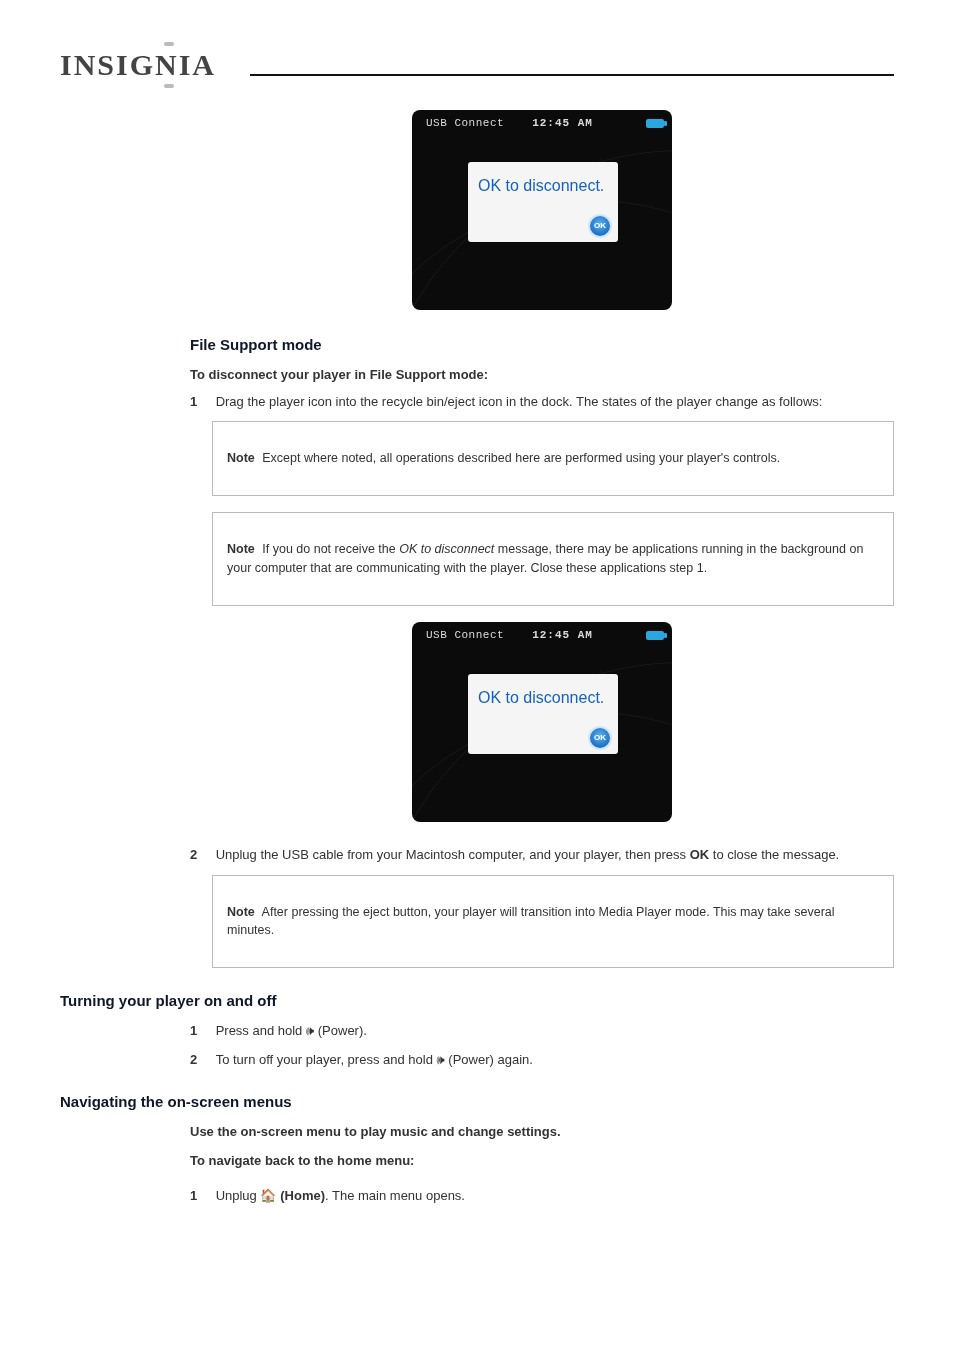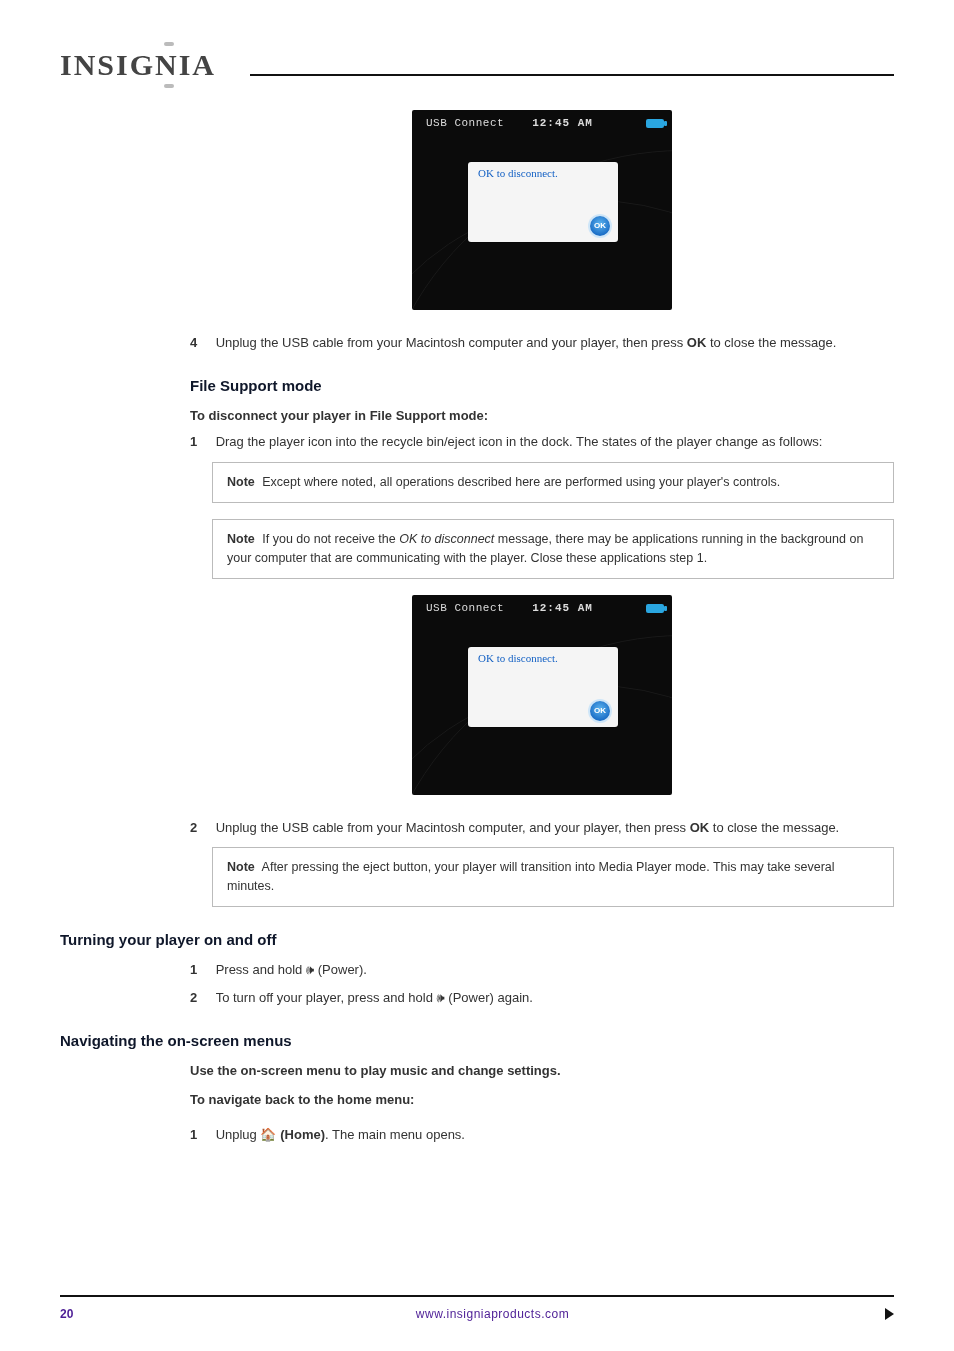--- a/index.html
+++ b/index.html
@@ -8,36 +8,36 @@
   .header-row { display: flex; align-items: flex-end; margin-bottom: 28px; }
   .logo { font-family: Georgia, 'Times New Roman', serif; font-weight: 700; font-size: 30px; letter-spacing: 2px; color: #444; position: relative; padding-right: 10px; margin-top: 20px; }
   .logo .accent { position: absolute; top: -6px; left: 104px; width: 10px; height: 4px; background: #bbb; border-radius: 2px; }
   .logo .accent2 { position: absolute; bottom: -6px; left: 104px; width: 10px; height: 4px; background: #bbb; border-radius: 2px; }
   .header-rule { flex: 1; border-bottom: 2px solid #111; margin-left: 24px; margin-bottom: 6px; }
   .body { padding-left: 130px; padding-right: 0; font-size: 13px; line-height: 1.45; color: #333; }
   .step { margin-bottom: 10px; }
   .step .num { display: inline-block; width: 22px; font-weight: 700; vertical-align: top; }
   .step .txt { display: inline-block; width: calc(100% - 26px); vertical-align: top; }
   .bold { font-weight: 700; }
-  .device-screen { width: 260px; height: 200px; margin: 12px auto 24px auto; background: #0b0b0b; border-radius: 2px; position: relative; overflow: hidden; }
+  .device-screen { width: 260px; height: 200px; margin: 12px auto 24px auto; background: #0b0b0b; border-radius: 8px; position: relative; overflow: hidden; }
   .device-screen .topbar { display: flex; align-items: center; justify-content: flex-start; padding: 6px 8px 4px 14px; color: #ddd; font-size: 11px; font-family: "Courier New", monospace; letter-spacing: 0.5px; }
   .device-screen .topbar .title { flex: 0 0 auto; }
   .device-screen .topbar .time { margin-left: 28px; font-weight: 700; letter-spacing: 1px; }
   .device-screen .topbar .batt { margin-left: auto; width: 18px; height: 9px; background: #2aa6e0; border-radius: 2px; position: relative; }
   .device-screen .topbar .batt::after { content:""; position:absolute; right:-3px; top:2px; width:3px; height:5px; background:#2aa6e0; border-radius:1px; }
   .device-screen .waves { position:absolute; inset:0; pointer-events:none; }
   .device-screen .waves::before,
   .device-screen .waves::after { content:""; position:absolute; border:1px solid rgba(255,255,255,0.06); border-radius:50%; }
   .device-screen .waves::before { width:620px; height:620px; left:-40px; top:40px; }
   .device-screen .waves::after  { width:520px; height:520px; left:-80px; top:90px; }
   .device-screen .dialog { position:absolute; left:56px; top:52px; width:150px; height:80px; background:#f5f5f5; border-radius:3px; box-shadow:0 0 0 1px rgba(0,0,0,.2); }
-  .device-screen .dialog .msg { color:#1461c4; font-size:11px; font-family:Liberation Serif, serif; padding:4px 10px 0 10px; }
+  .device-screen .dialog .msg { color:#1461c4; font-size:16px; font-family:Liberation Sans, sans-serif; padding:12px 10px 0 10px; }
   .device-screen .dialog .okbtn { position:absolute; right:8px; bottom:6px; width:20px; height:20px; border-radius:50%; background:radial-gradient(circle at 50% 40%, #5db4ef 0%, #1c6fc7 70%); color:#fff; font-size:8px; font-weight:700; display:flex; align-items:center; justify-content:center; box-shadow:0 0 0 2px #cfe6f8; }
   .section-title { font-weight:700; font-size:15px; margin: 22px 0 10px 0; color:#0f172a; }
-  .note-box { border:1px solid #bbb; padding:10px 14px; margin: 10px 0 16px 0; font-size:12.5px; line-height:1.5; }
+  .note-box { border:1px solid #bbb; padding:27px 14px; margin: 10px 0 16px 0; font-size:12.5px; line-height:1.5; }
   .note-box .note-label { font-weight:700; margin-right:4px; }
   .footer { position:relative; margin-top:150px; }
   .footer-rule { border-top:2px solid #111; margin-bottom:10px; }
   .footer-row { display:flex; align-items:center; font-size:12px; color:#4c1d95; }
   .footer-row .pgnum { font-weight:700; width:40px; }
   .footer-row .url { flex:1; text-align:center; letter-spacing:0.5px; }
   .footer-row .tri { width:0; height:0; border-top:6px solid transparent; border-bottom:6px solid transparent; border-left:9px solid #111; margin-left:auto; }
   .list-indent { margin-left: 22px; }
   .ital { font-style: italic; }
 </style>
@@ -63,26 +63,20 @@
         <span class="batt"></span>
       </div>
       <div class="dialog">
         <div class="msg">OK to disconnect.</div>
         <div class="okbtn">
             <span>OK</span>
           </div>
       </div>
     </div>
 
-    <div class="step">
-      <span class="num">4</span>
-      <span class="txt">
-        <span>Unplug the USB cable from your Macintosh computer and your player, then press </span><span class="bold">OK</span><span> to close the message.</span>
-      </span>
-    </div>
 
     <div class="section-title">File Support mode</div>
     <div class="bold" style="margin-bottom:8px;">To disconnect your player in File Support mode:</div>
 
     <div class="step">
       <span class="num">1</span>
       <span class="txt">Drag the player icon into the recycle bin/eject icon in the dock. The states of the player change as follows:</span>
     </div>
 
     <div class="note-box list-indent">

